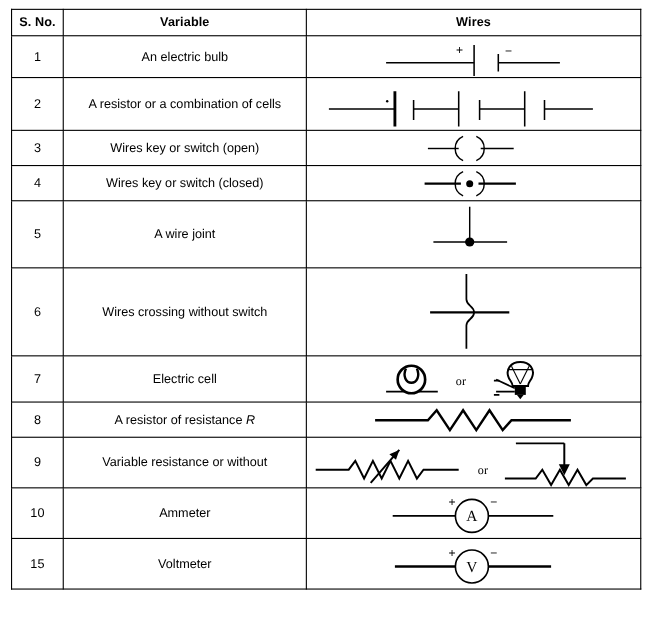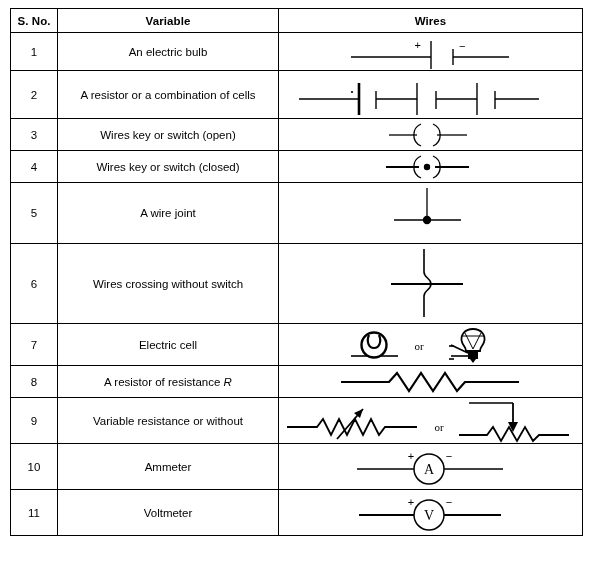--- a/index.html
+++ b/index.html
@@ -238,21 +238,21 @@
             <circle cx="148" cy="23" r="15" fill="none" stroke="#000" stroke-width="1.5"></circle>
             <line x1="163" y1="23" x2="222" y2="23" stroke="#000" stroke-width="1.6"></line>
             <text x="148" y="28" font-family="Liberation Serif, serif" font-size="14" text-anchor="middle">A</text>
             <text x="130" y="14" font-family="Liberation Sans, sans-serif" font-size="11" text-anchor="middle">+</text>
             <text x="168" y="14" font-family="Liberation Sans, sans-serif" font-size="11" text-anchor="middle">−</text>
           </svg>
         </td>
       </tr>
 
       <tr style="height:46px">
-        <td class="sno">11</td>
+        <td class="sno">15</td>
         <td class="comp">Voltmeter</td>
         <td class="sym">
           <svg width="300" height="42" viewBox="0 0 300 42">
             <line x1="78" y1="23" x2="133" y2="23" stroke="#000" stroke-width="2.2"></line>
             <circle cx="148" cy="23" r="15" fill="none" stroke="#000" stroke-width="1.5"></circle>
             <line x1="163" y1="23" x2="220" y2="23" stroke="#000" stroke-width="2.2"></line>
             <text x="148" y="28" font-family="Liberation Serif, serif" font-size="14" text-anchor="middle">V</text>
             <text x="130" y="14" font-family="Liberation Sans, sans-serif" font-size="11" text-anchor="middle">+</text>
             <text x="168" y="14" font-family="Liberation Sans, sans-serif" font-size="11" text-anchor="middle">−</text>
           </svg>

